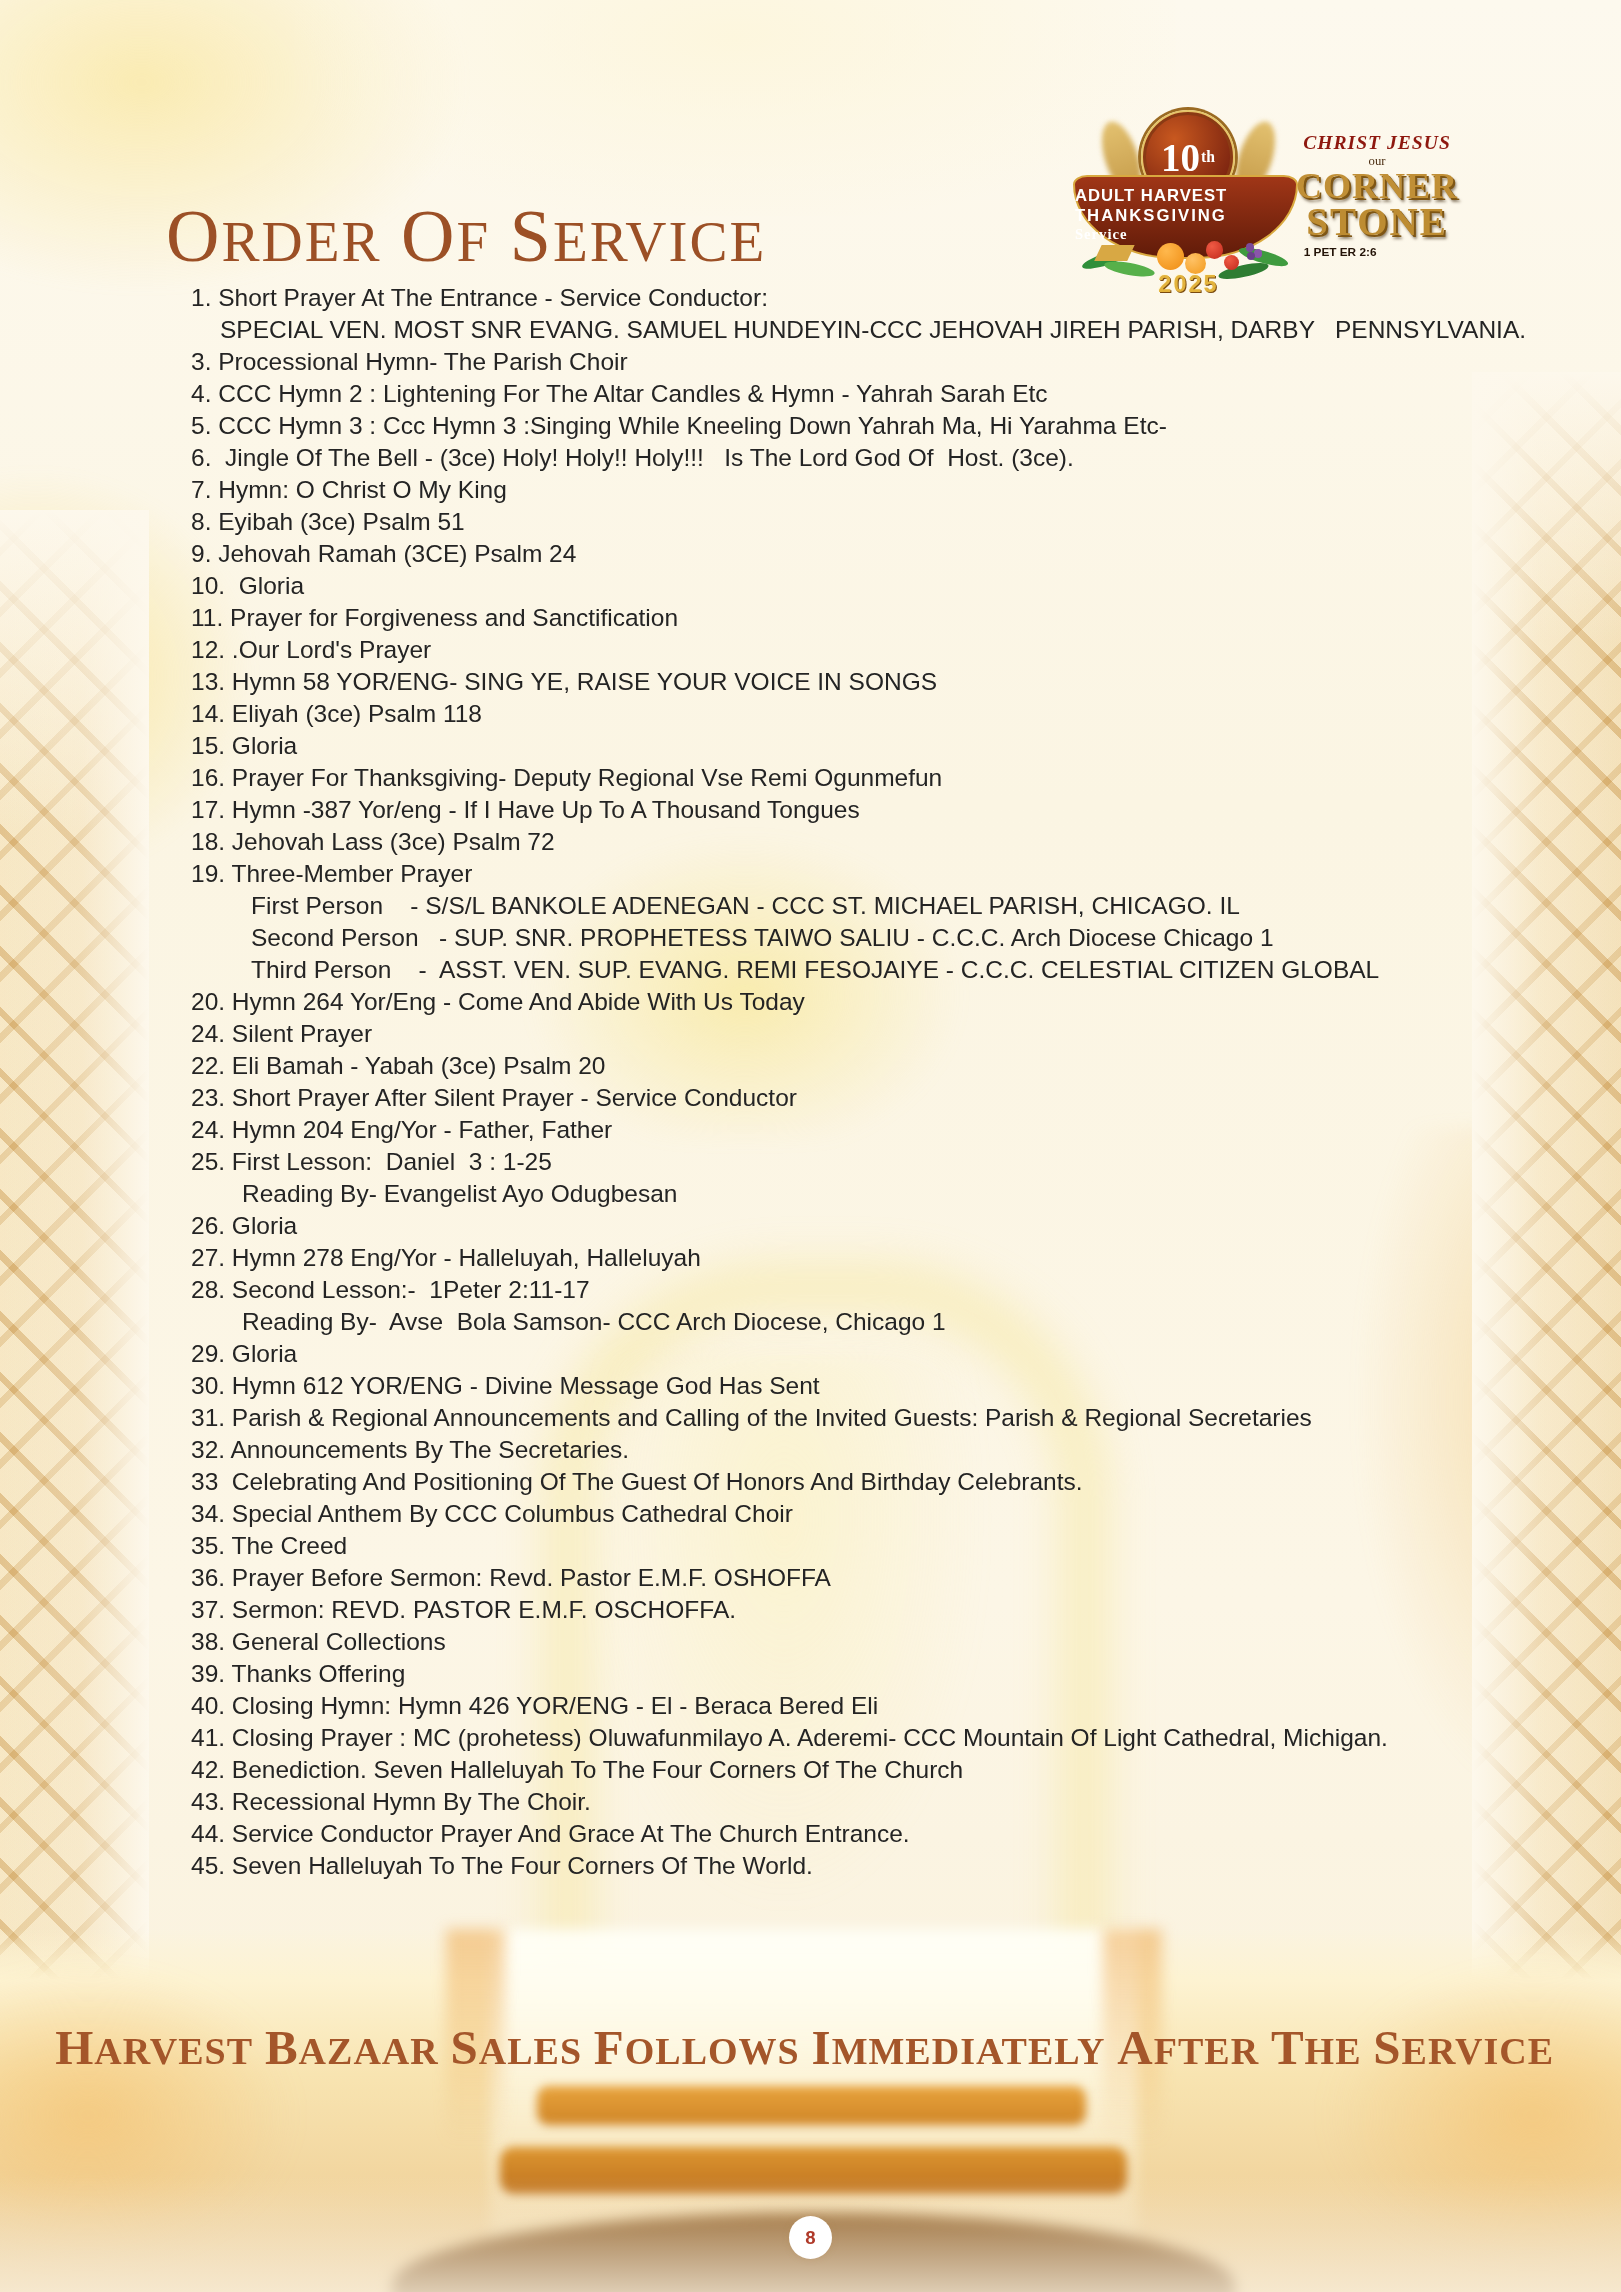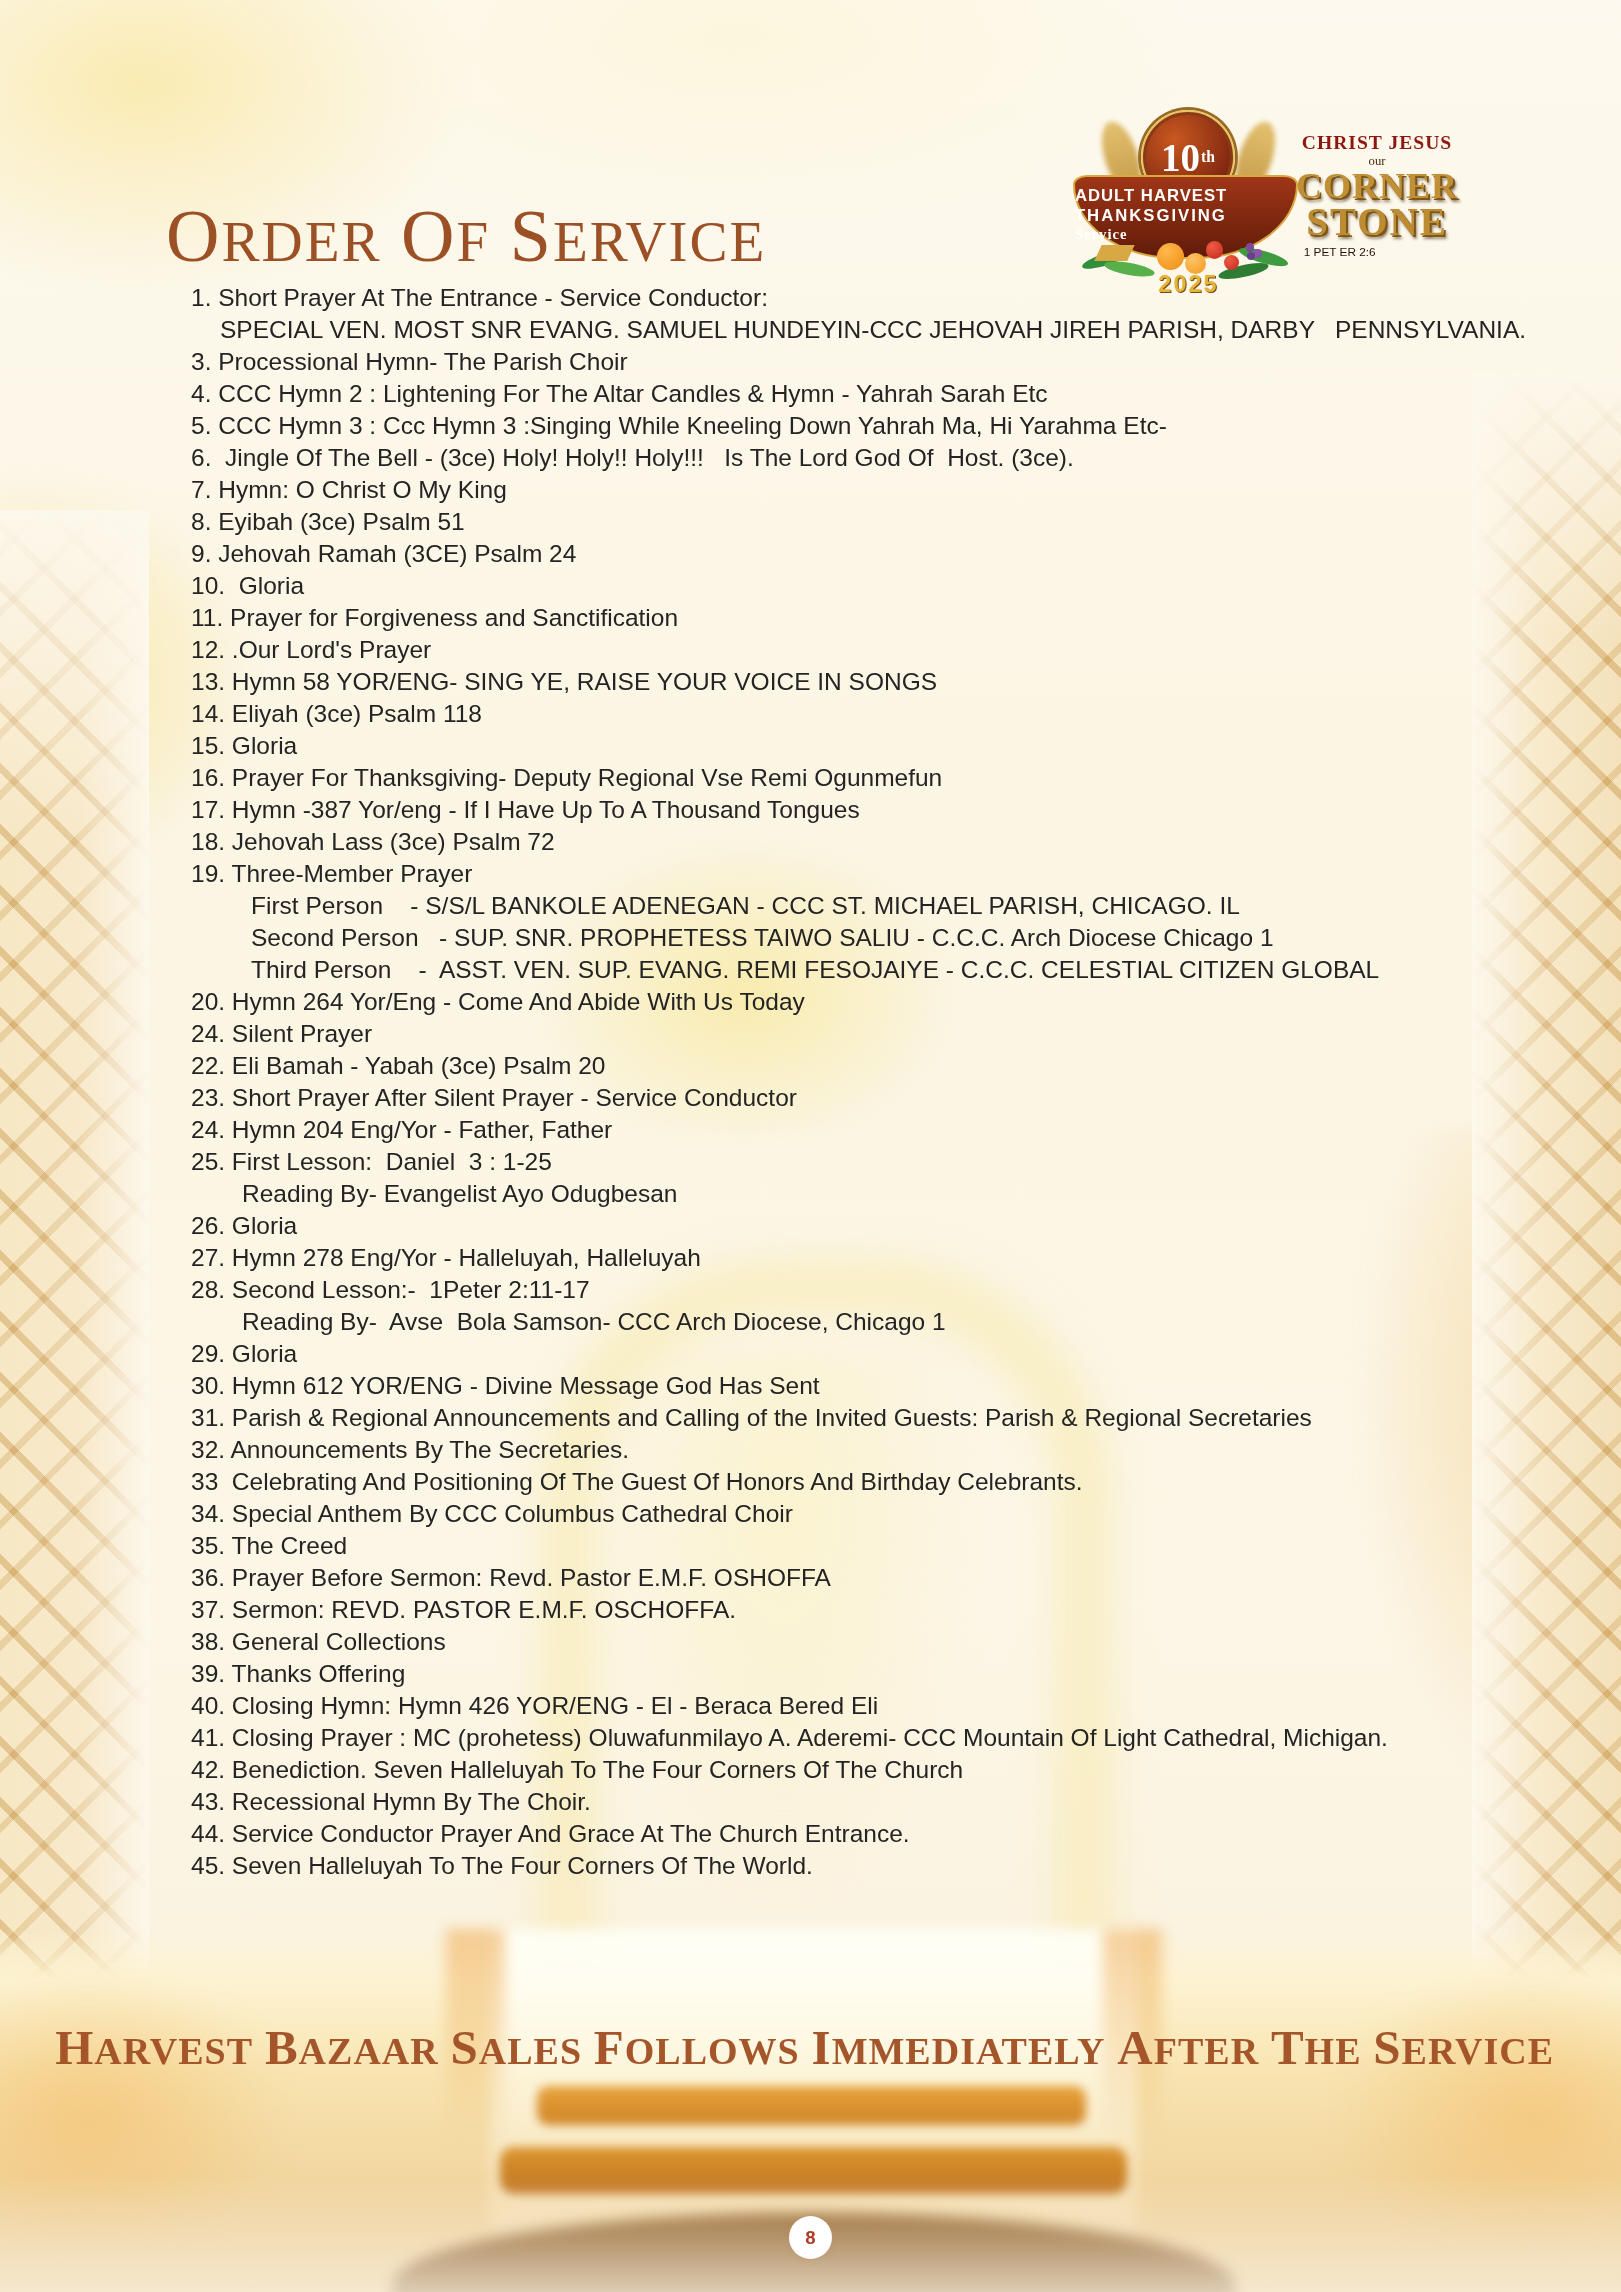--- a/index.html
+++ b/index.html
@@ -89,27 +89,27 @@
   .or2{left:104px;top:13.7px;width:21.6px;height:21.6px;background:radial-gradient(circle at 35% 30%,#ffc266,#f29a1c);}
   .sb1{left:125px;top:2px;width:17.6px;height:17.6px;background:radial-gradient(circle at 35% 30%,#ef5a44,#c22a1c);}
   .sb2{left:143px;top:15.7px;width:15.7px;height:15.7px;background:radial-gradient(circle at 35% 30%,#ef5a44,#c22a1c);}
   .gr1{left:165px;top:3.9px;width:8.8px;height:8.8px;background:#7a4b9b;}
   .gr2{left:173px;top:9.8px;width:8.8px;height:8.8px;background:#8a55ab;}
   .gr3{left:166px;top:12.7px;width:8.8px;height:8.8px;background:#6a3f8b;}
   .badge-year{position:absolute;left:0;right:0;top:161px;text-align:center;font-weight:bold;font-size:23.5px;
     color:#e3b33c;text-shadow:1px 1px 0 #7a4a10,-1px -1px 0 #fff7d8;letter-spacing:2px;}
   .cornerstone{position:absolute;left:1290px;top:133px;width:174px;text-align:center;
     font-family:"Liberation Serif",serif;line-height:1;}
-  .cs1{font-size:19.6px;font-weight:bold;color:#8e180f;letter-spacing:1px;}
+  .cs1{font-size:19.6px;font-weight:bold;color:#8e180f;letter-spacing:1px;font-style:italic;}
   .cs2{font-size:12.7px;font-weight:normal;color:#4a2c10;margin-top:2px;}
   .cs3{font-size:36px;font-weight:bold;color:#c08f36;margin-top:1px;letter-spacing:1px;
     text-shadow:2px 2px 0 #7e5615,2.9px 3.9px 2.9px rgba(55,33,5,.55);}
   .cs4{font-size:39px;font-weight:bold;color:#bd8c32;margin-top:-2px;letter-spacing:2px;
     text-shadow:2px 2px 0 #7e5615,2.9px 3.9px 2.9px rgba(55,33,5,.55);}
-  .cs5{font-size:11.8px;font-weight:normal;color:#241408;margin-top:5.9px;text-align:left;padding-left:13.7px;
+  .cs5{font-size:11.8px;font-weight:bold;color:#241408;margin-top:5.9px;text-align:left;padding-left:13.7px;
     font-family:"Liberation Sans",sans-serif;}
   
   .list{position:absolute;left:191px;top:282px;right:39px;font-size:24.5px;line-height:32px;color:#242424;}
   .line{white-space:pre;}
   .ind0{padding-left:0;}
   .ind1{padding-left:29px;}
   .ind2{padding-left:51px;}
   .ind3{padding-left:60px;}
   
   .banner{position:absolute;left:0;right:0;top:2019px;text-align:center;color:#a4562a;

